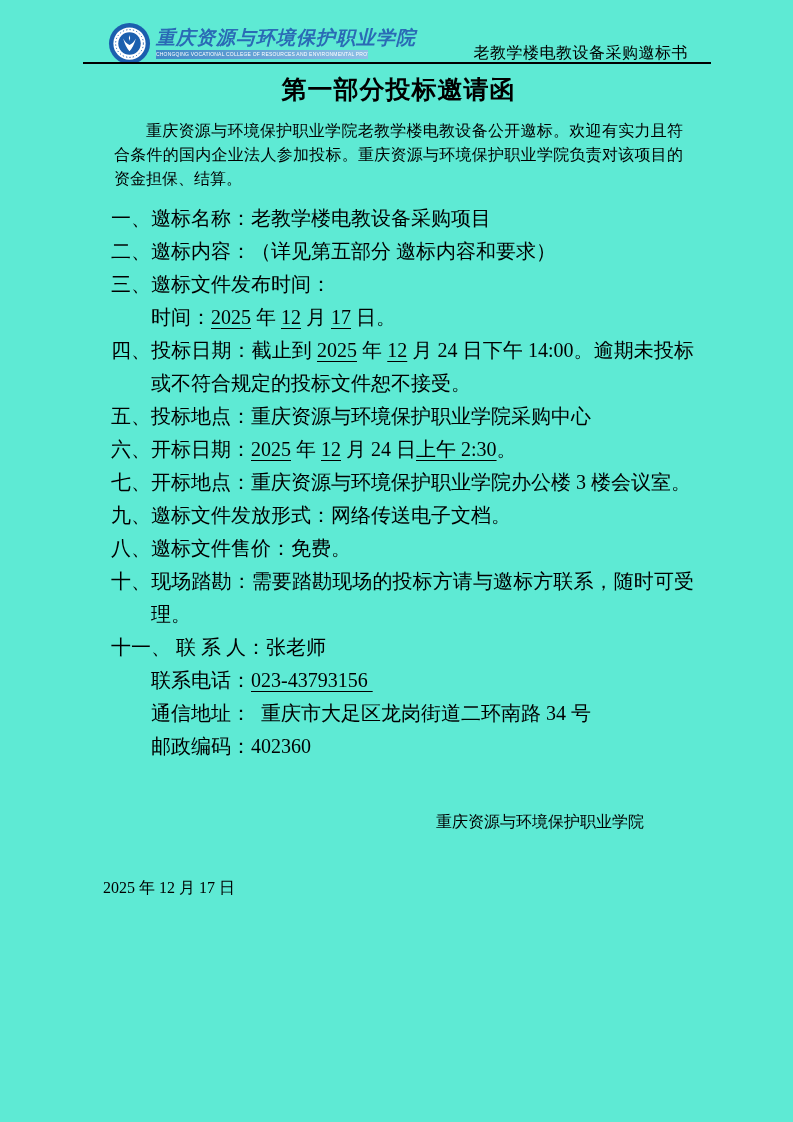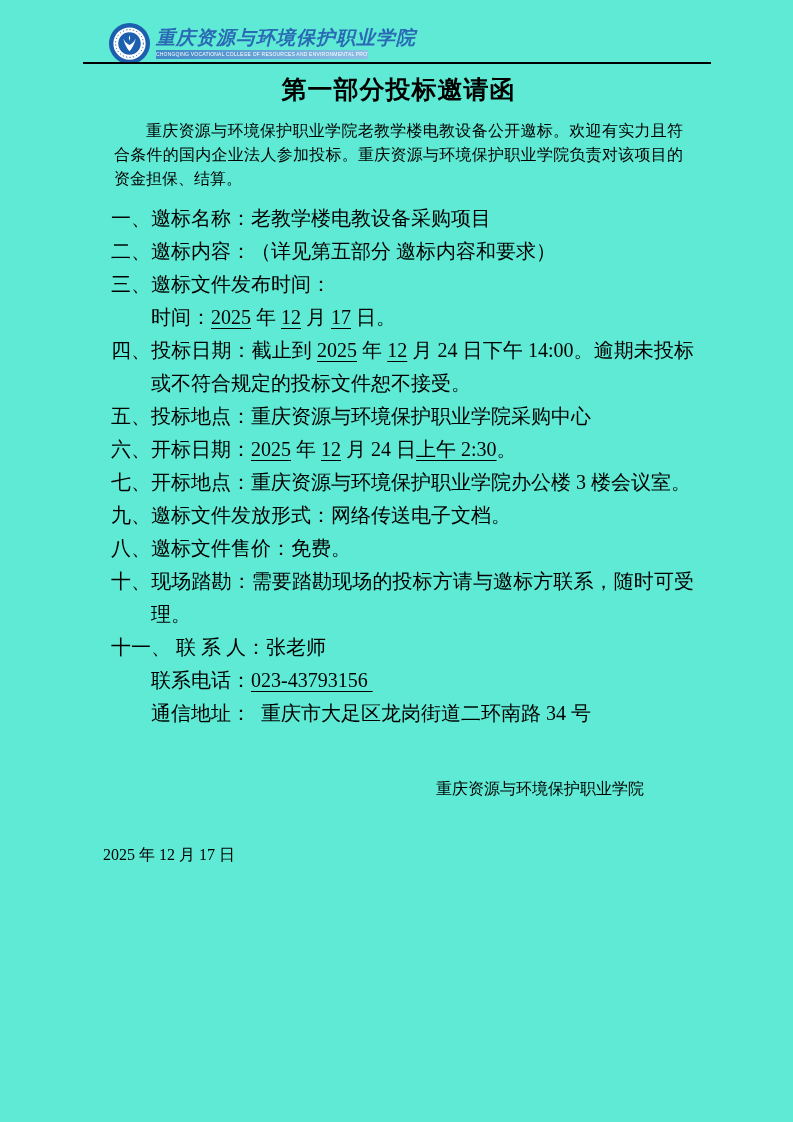--- a/index.html
+++ b/index.html
@@ -81,20 +81,21 @@
         <circle cx="22" cy="22" r="14.2" fill="none" stroke="#1b5fae" stroke-width="1" stroke-dasharray="1.3 2.2"></circle>
         <circle cx="22" cy="22" r="11.5" fill="#1b5fae"></circle>
         <path d="M15.5 17 Q18 26 22 30 Q26 26 28.5 17 Q25.5 22.5 22 23.5 Q18.5 22.5 15.5 17 Z" fill="#ffffff"></path>
         <path d="M22 13.5 Q20.6 16.5 22 19.5 Q23.4 16.5 22 13.5 Z" fill="#ffffff"></path>
       </svg>
       <div class="logo-txt">
         <div class="logo-cn">重庆资源与环境保护职业学院</div>
         <div class="logo-en">CHONGQING VOCATIONAL COLLEGE OF RESOURCES AND ENVIRONMENTAL PROTECTION</div>
       </div>
     </div>
+    <div class="doc-ref">老教学楼电教设备采购邀标书</div>
     <div class="hdr-rule"></div>
   </div>
 
   <div class="content">
     <h1 class="doc-title">第一部分投标邀请函</h1>
     <p class="intro">重庆资源与环境保护职业学院老教学楼电教设备公开邀标。欢迎有实力且符合条件的国内企业法人参加投标。重庆资源与环境保护职业学院负责对该项目的资金担保、结算。</p>
     <div class="items">
         <div class="item"><span class="num">一、</span><span class="seg">邀标名称：老教学楼电教设备采购项目</span></div>
         <div class="item"><span class="num">二、</span><span class="seg">邀标内容：（详见第五部分 邀标内容和要求）</span></div>
         <div class="item"><span class="num">三、</span><span class="seg">邀标文件发布时间：</span></div>
@@ -102,18 +103,19 @@
         <div class="item"><span class="num">四、</span><span class="seg">投标日期：截止到 </span><span class="seg u">2025</span><span class="seg"> 年 </span><span class="seg u">12</span><span class="seg"> 月 24 日下午 14:00。逾期未投标或不符合规定的投标文件恕不接受。</span></div>
         <div class="item"><span class="num">五、</span><span class="seg">投标地点：重庆资源与环境保护职业学院采购中心</span></div>
         <div class="item"><span class="num">六、</span><span class="seg">开标日期：</span><span class="seg u">2025</span><span class="seg"> 年 </span><span class="seg u">12</span><span class="seg"> 月 24 日</span><span class="seg u">上午 2:30</span><span class="seg">。</span></div>
         <div class="item"><span class="num">七、</span><span class="seg">开标地点：重庆资源与环境保护职业学院办公楼 3 楼会议室。</span></div>
         <div class="item"><span class="num">九、</span><span class="seg">邀标文件发放形式：网络传送电子文档。</span></div>
         <div class="item"><span class="num">八、</span><span class="seg">邀标文件售价：免费。</span></div>
         <div class="item"><span class="num">十、</span><span class="seg">现场踏勘：需要踏勘现场的投标方请与邀标方联系，随时可受理。</span></div>
         <div class="item"><span class="num">十一、</span><span class="seg"> 联 系 人：张老师</span></div>
         <div class="item sub"><span class="seg">联系电话：</span><span class="seg u">023-43793156 </span></div>
         <div class="item sub"><span class="seg">通信地址：  重庆市大足区龙岗街道二环南路 34 号</span></div>
+        <div class="item sub"><span class="seg">邮政编码：402360</span></div>
       </div>
     <div class="sig-org">重庆资源与环境保护职业学院</div>
     <div class="sig-date">2025 年 12 月 17 日</div>
   </div>
 
 </div>
 
 </body></html>

